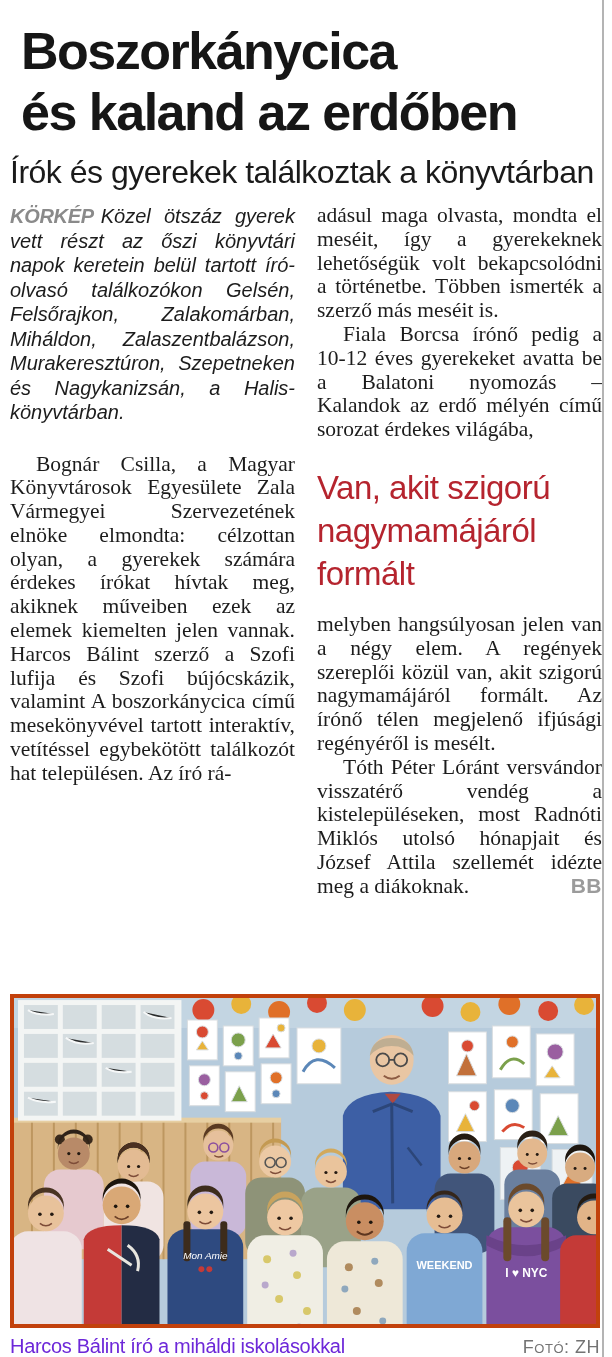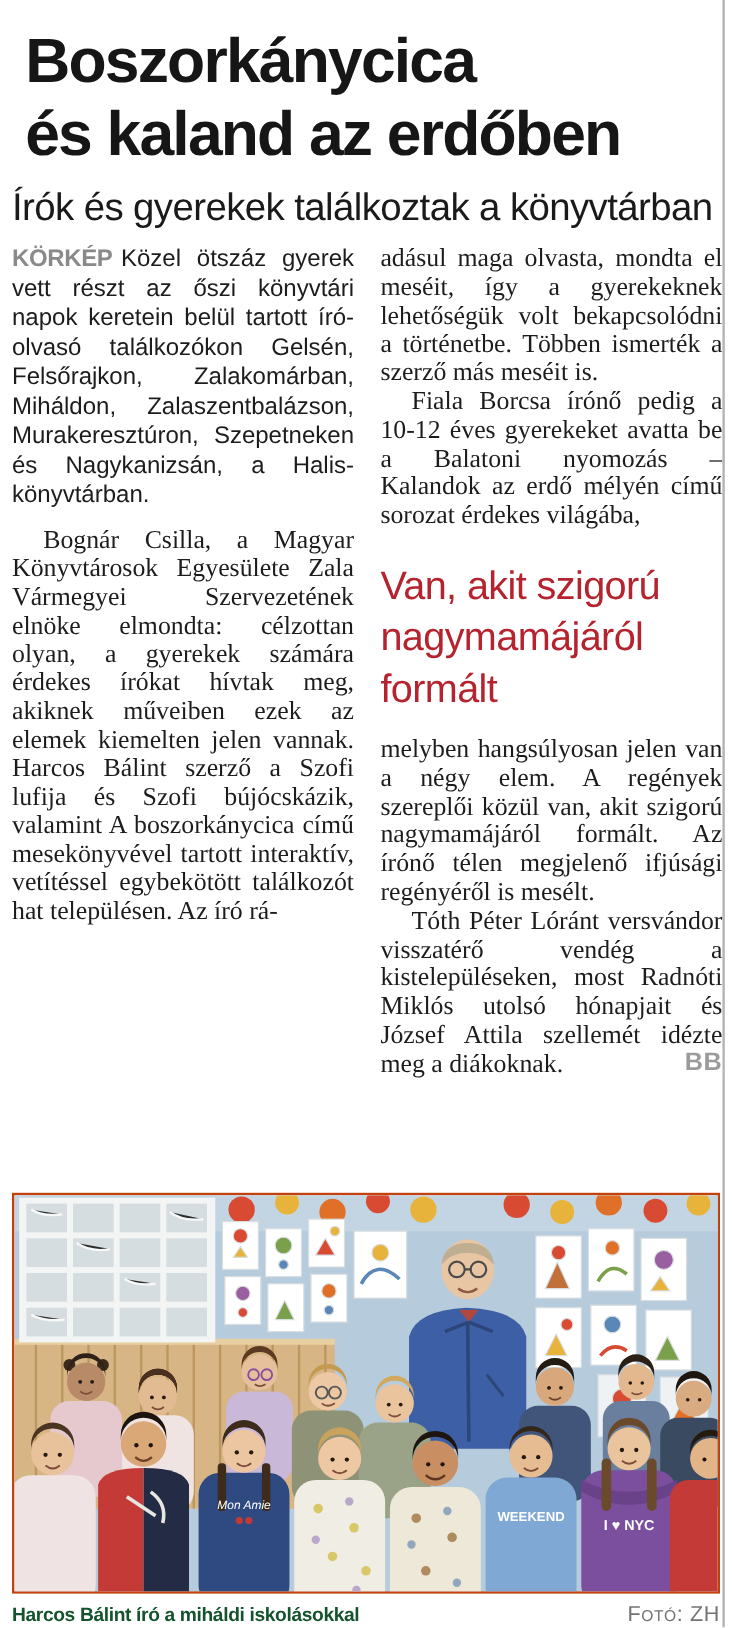--- a/index.html
+++ b/index.html
@@ -13,43 +13,44 @@
     margin:11px;color:#161616;font-weight:700;
     font-size:52px;line-height:61px;letter-spacing:-1.5px;
   }
   h2.subheadline{
     margin:8px 0 14px 0;color:#1a1a1a;font-weight:400;
     font-size:32px;line-height:36px;letter-spacing:-0.5px;white-space:nowrap;
   }
   .columns{display:flex;gap:22px;height:786px;overflow:hidden;}
   .col{width:285px;}
   p.lead{
-    margin:0 0 14px 0;font-size:20px;line-height:24.5px;color:#1c1c1c;
+    margin:0 0 28px 0;font-size:20px;line-height:24.5px;color:#1c1c1c;
     text-align:justify;
+    font-style:italic;
   }
   .kicker{font-weight:700;color:#8a8a8a;margin-right:7px;letter-spacing:-0.3px;}
   p.body-p{
     margin:0;font-family:"Liberation Serif",serif;font-size:21.5px;line-height:23.8px;
     color:#1c1c1c;text-align:justify;hyphens:auto;
   }
   p.indent{text-indent:26px;}
   .pull-quote{
     margin:24px 0 18px 0;text-align:left;color:#b5242e;
     font-size:33px;line-height:43px;font-weight:400;letter-spacing:-0.5px;
   }
   .p-with-initials{position:relative;}
   .initials{
     position:absolute;right:0;bottom:1px;font-family:"Liberation Sans",sans-serif;
     font-weight:700;font-size:21px;color:#9b9b9b;letter-spacing:0.5px;background:#fff;padding-left:6px;margin-top:18px;
   }
-  .photo-wrap{margin-top:4px;width:590px;height:334px;border:2px solid #c2410c;box-sizing:border-box;overflow:hidden;}
+  .photo-wrap{margin-top:4px;width:590px;height:334px;border:4px solid #c2410c;box-sizing:border-box;overflow:hidden;}
   .caption-row{
     width:590px;display:flex;justify-content:space-between;align-items:baseline;margin-top:7px;
   }
-  .caption{font-weight:700;font-size:16px;color:#14532d;letter-spacing:-0.3px;}
+  .caption{font-weight:400;font-size:20px;color:#6d28d9;letter-spacing:-0.3px;}
   .credit{font-size:18px;color:#737373;font-variant:small-caps;letter-spacing:0.5px;}
   .shirt-text{font-family:"Liberation Sans",sans-serif;fill:#ffffff;}
 </style>
 </head>
 <body>
 
 <div class="page">
   <div class="edge-rule"></div>
 
   <h1 class="headline">

